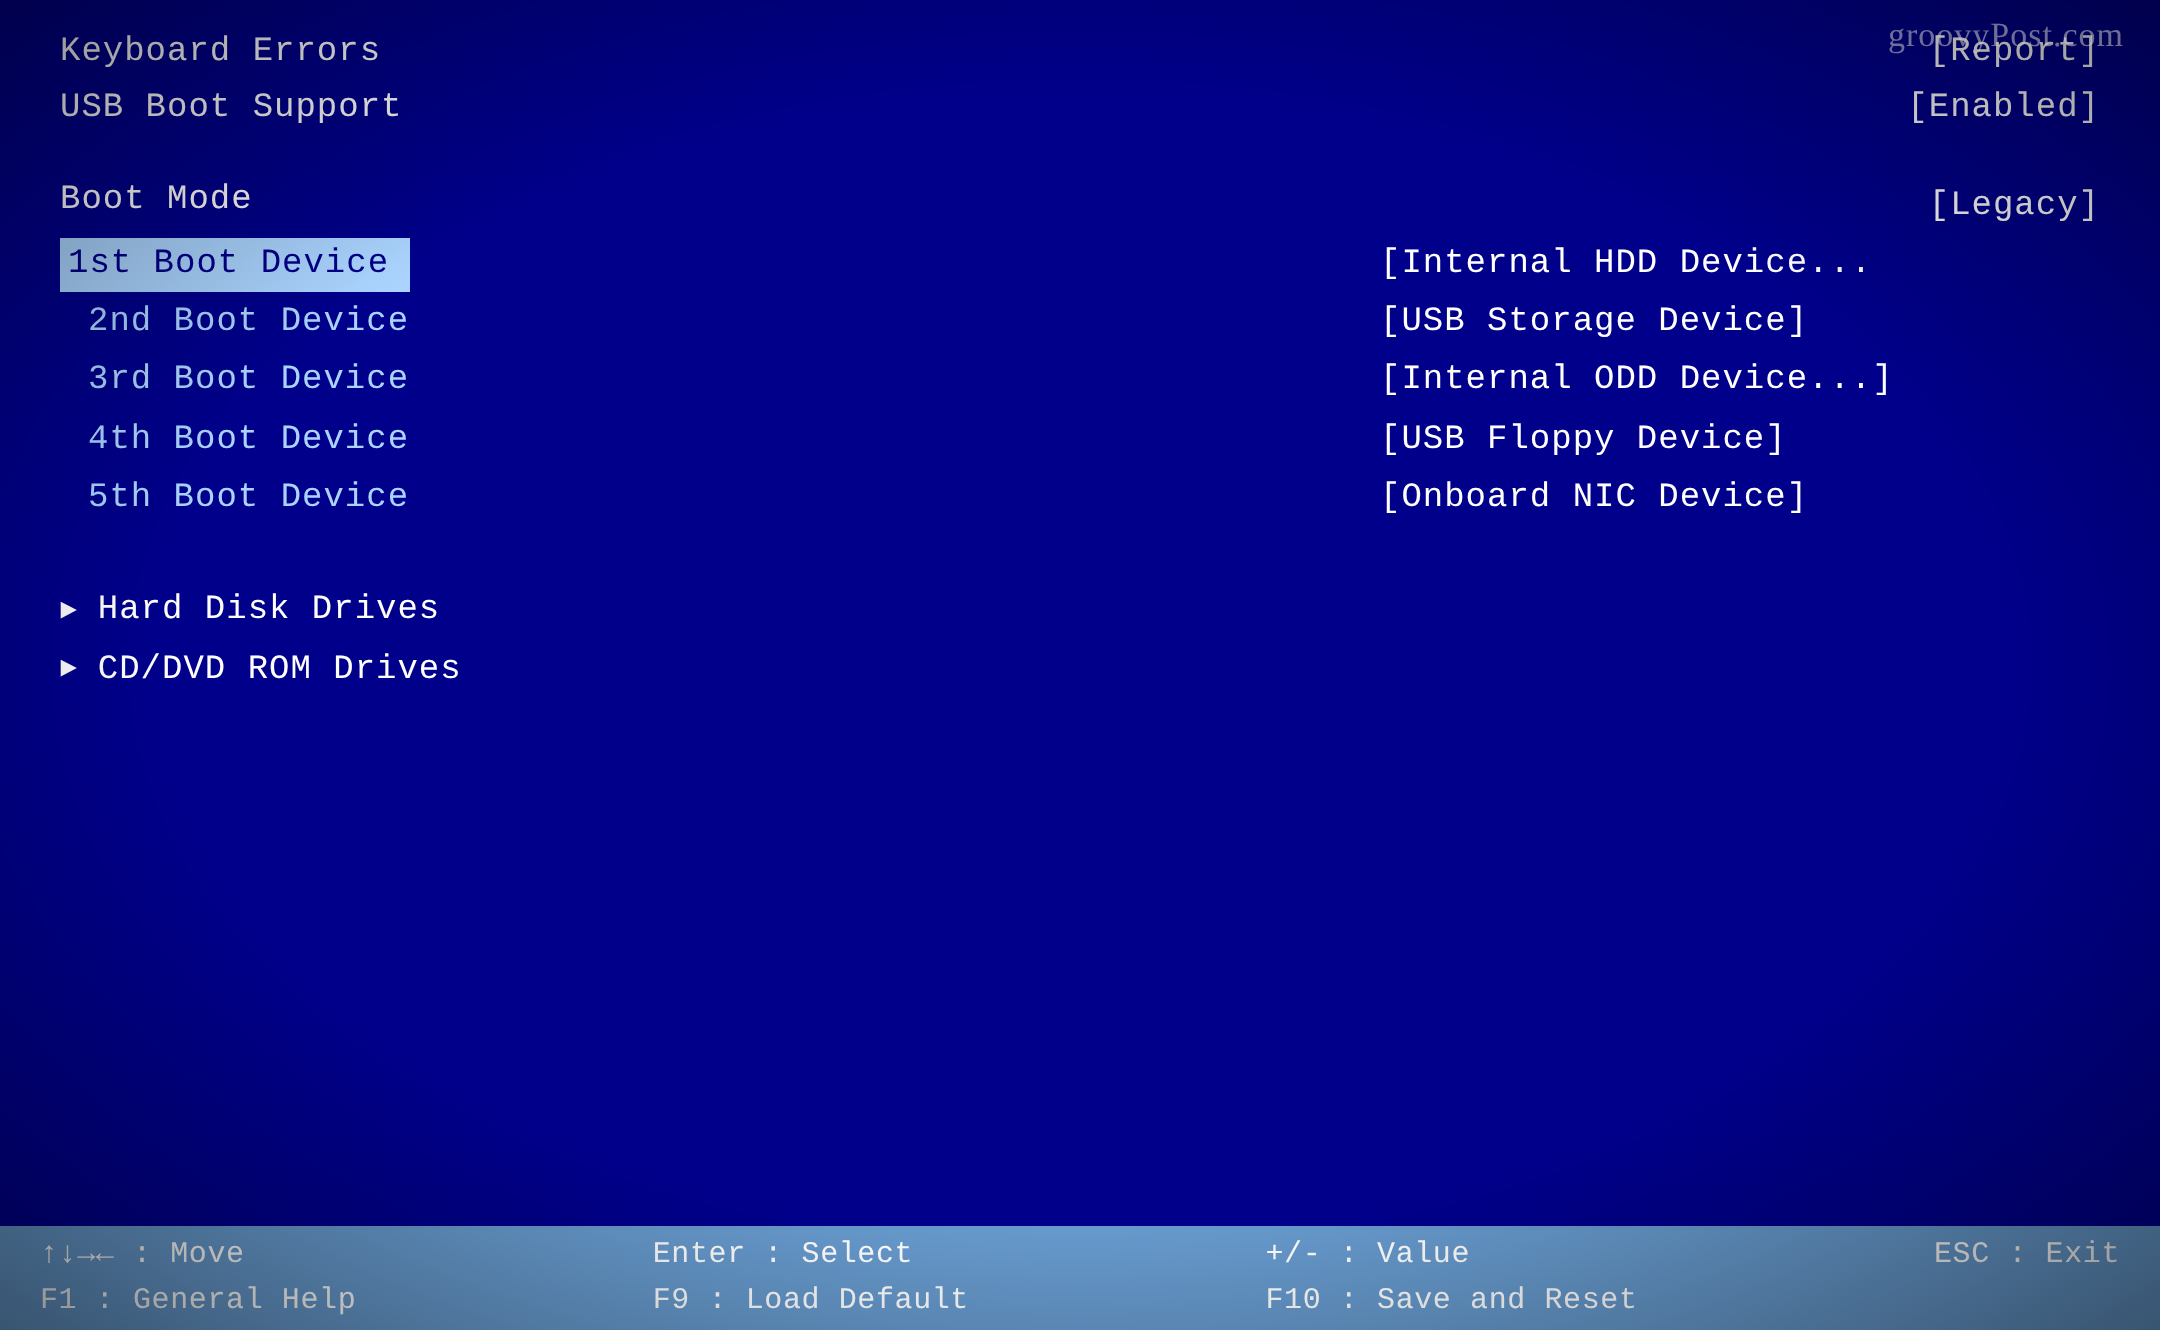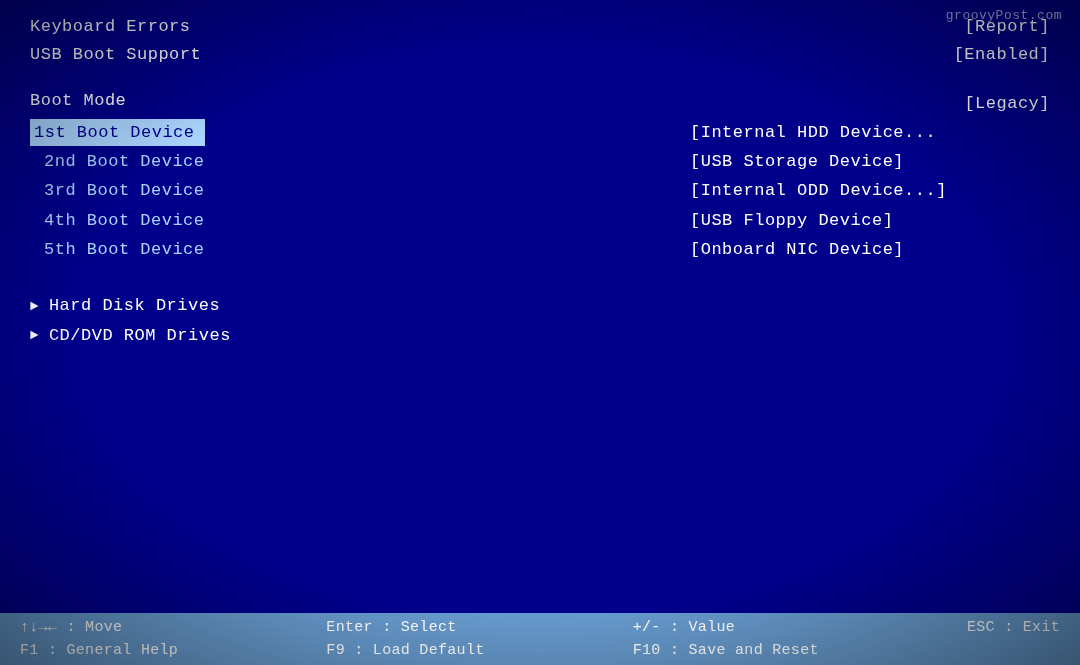--- a/index.html
+++ b/index.html
@@ -38,22 +38,22 @@
       bottom: 48px;
       padding: 14px 30px 10px 30px;
     }
 
     
     .watermark {
       position: absolute;
       top: 8px;
       right: 18px;
       color: rgba(200,200,200,0.55);
-      font-size: 13px;
-      font-family: Liberation Mono, monospace;
+      font-size: 17px;
+      font-family: Liberation Serif, serif;
       letter-spacing: 0.5px;
       z-index: 10;
     }
 
     
     .top-section {
       margin-bottom: 22px;
     }
 
     .row {

